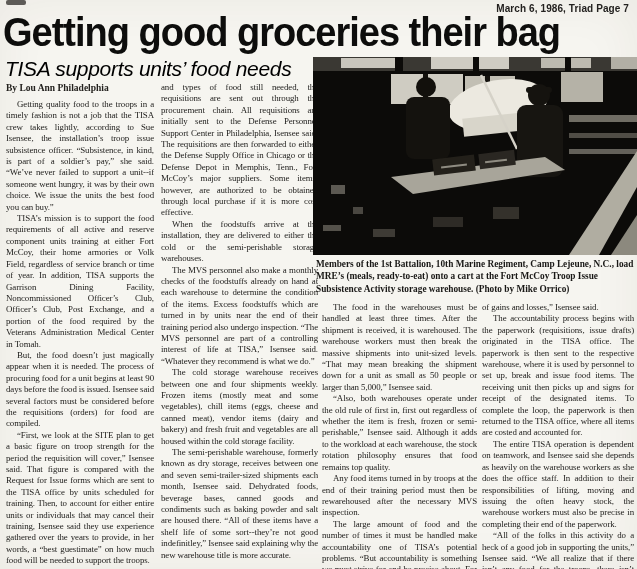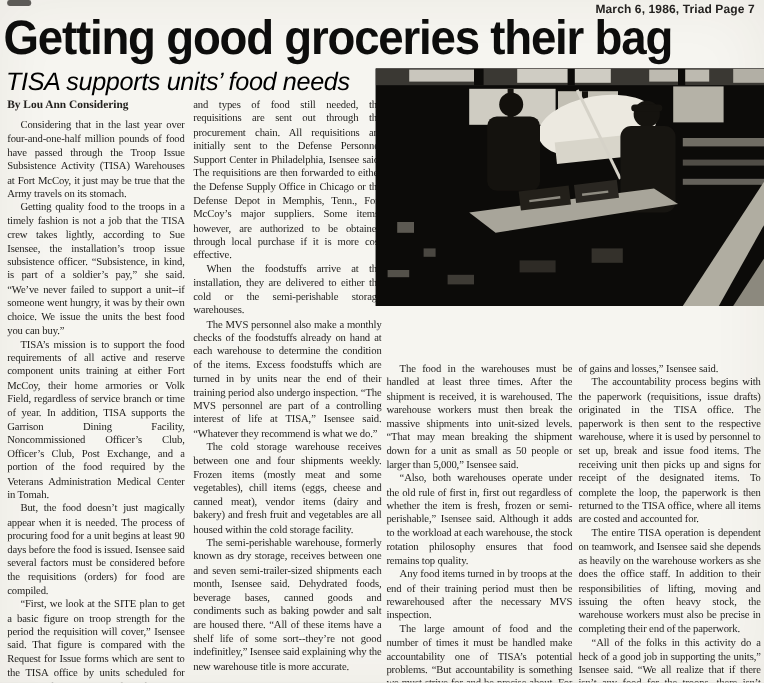--- a/index.html
+++ b/index.html
@@ -57,24 +57,23 @@
 <div id="page">
 
   <div class="smudge"></div>
 
   <div id="dateline">March 6, 1986, Triad Page 7</div>
 
   <div id="headline">Getting good groceries their bag</div>
 
   <div id="subhead">TISA supports units’ food needs</div>
 
-  <div id="byline">By Lou Ann Considering</div>
+  <div id="byline">By Lou Ann Philadelphia</div>
 
   <div id="col1" class="col">
-      <p class="indent">Considering that in the last year over four-and-one-half million pounds of food have passed through the Troop Issue Subsistence Activity (TISA) Warehouses at Fort McCoy, it just may be true that the Army travels on its stomach.</p>
       <p class="indent">Getting quality food to the troops in a timely fashion is not a job that the TISA crew takes lightly, according to Sue Isensee, the installation’s troop issue subsistence officer. “Subsistence, in kind, is part of a soldier’s pay,” she said. “We’ve never failed to support a unit--if someone went hungry, it was by their own choice. We issue the units the best food you can buy.”</p>
       <p class="indent">TISA’s mission is to support the food requirements of all active and reserve component units training at either Fort McCoy, their home armories or Volk Field, regardless of service branch or time of year. In addition, TISA supports the Garrison Dining Facility, Noncommissioned Officer’s Club, Officer’s Club, Post Exchange, and a portion of the food required by the Veterans Administration Medical Center in Tomah.</p>
       <p class="indent">But, the food doesn’t just magically appear when it is needed. The process of procuring food for a unit begins at least 90 days before the food is issued. Isensee said several factors must be considered before the requisitions (orders) for food are compiled.</p>
       <p class="indent">“First, we look at the SITE plan to get a basic figure on troop strength for the period the requisition will cover,” Isensee said. That figure is compared with the Request for Issue forms which are sent to the TISA office by units scheduled for training. Then, to account for either entire units or individuals that may cancel their training, Isensee said they use experience gathered over the years to provide, in her words, a “best guestimate” on how much food will be needed to support the troops.</p>
     </div>
   <div id="col2" class="col">
       <p class="noindent">and types of food still needed, the requisitions are sent out through the procurement chain. All requisitions are initially sent to the Defense Personnel Support Center in Philadelphia, Isensee said. The requisitions are then forwarded to either the Defense Supply Office in Chicago or the Defense Depot in Memphis, Tenn., Fort McCoy’s major suppliers. Some items, however, are authorized to be obtained through local purchase if it is more cost effective.</p>
       <p class="indent">When the foodstuffs arrive at the installation, they are delivered to either the cold or the semi-perishable storage warehouses.</p>
       <p class="indent">The MVS personnel also make a monthly checks of the foodstuffs already on hand at each warehouse to determine the condition of the items. Excess foodstuffs which are turned in by units near the end of their training period also undergo inspection. “The MVS personnel are part of a controlling interest of life at TISA,” Isensee said. “Whatever they recommend is what we do.”</p>
       <p class="indent">The cold storage warehouse receives between one and four shipments weekly. Frozen items (mostly meat and some vegetables), chill items (eggs, cheese and canned meat), vendor items (dairy and bakery) and fresh fruit and vegetables are all housed within the cold storage facility.</p>
@@ -129,20 +128,21 @@
 
       <rect x="18" y="128" width="14" height="9" fill="#5c5952"></rect>
       <rect x="40" y="150" width="10" height="7" fill="#4a4741"></rect>
       <rect x="10" y="168" width="18" height="6" fill="#54514a"></rect>
       <rect x="60" y="172" width="22" height="8" fill="#3e3b35"></rect>
       <rect x="120" y="160" width="30" height="10" fill="#2e2b26"></rect>
       <rect x="180" y="150" width="26" height="12" fill="#34312b"></rect>
     </svg>
   </div>
 
+  <div id="caption">Members of the 1st Battalion, 10th Marine Regiment, Camp Lejeune, N.C., load MRE’s (meals, ready-to-eat) onto a cart at the Fort McCoy Troop Issue Subsistence Activity storage warehouse. (Photo by Mike Orrico)</div>
 
   <div id="col3" class="col">
       <p class="indent">The food in the warehouses must be handled at least three times. After the shipment is received, it is warehoused. The warehouse workers must then break the massive shipments into unit-sized levels. “That may mean breaking the shipment down for a unit as small as 50 people or larger than 5,000,” Isensee said.</p>
       <p class="indent">“Also, both warehouses operate under the old rule of first in, first out regardless of whether the item is fresh, frozen or semi-perishable,” Isensee said. Although it adds to the workload at each warehouse, the stock rotation philosophy ensures that food remains top quality.</p>
       <p class="indent">Any food items turned in by troops at the end of their training period must then be rewarehoused after the necessary MVS inspection.</p>
       <p class="indent">The large amount of food and the number of times it must be handled make accountability one of TISA’s potential problems. “But accountability is something we must strive for and be precise about. For each quarter of the fiscal year we are authorized to be off no more than one-half of one percent on our statement</p>
     </div>
   <div id="col4" class="col">
       <p class="noindent">of gains and losses,” Isensee said.</p>
       <p class="indent">The accountability process begins with the paperwork (requisitions, issue drafts) originated in the TISA office. The paperwork is then sent to the respective warehouse, where it is used by personnel to set up, break and issue food items. The receiving unit then picks up and signs for receipt of the designated items. To complete the loop, the paperwork is then returned to the TISA office, where all items are costed and accounted for.</p>

